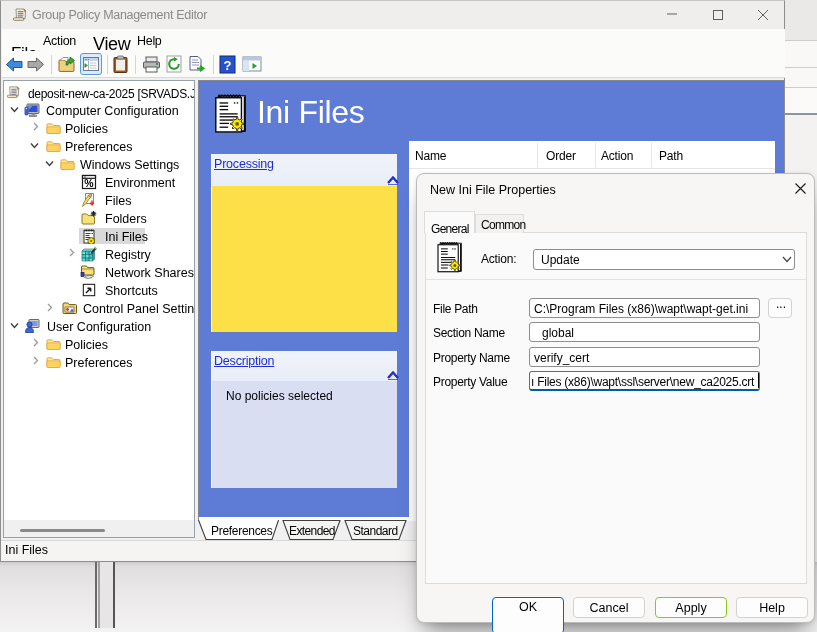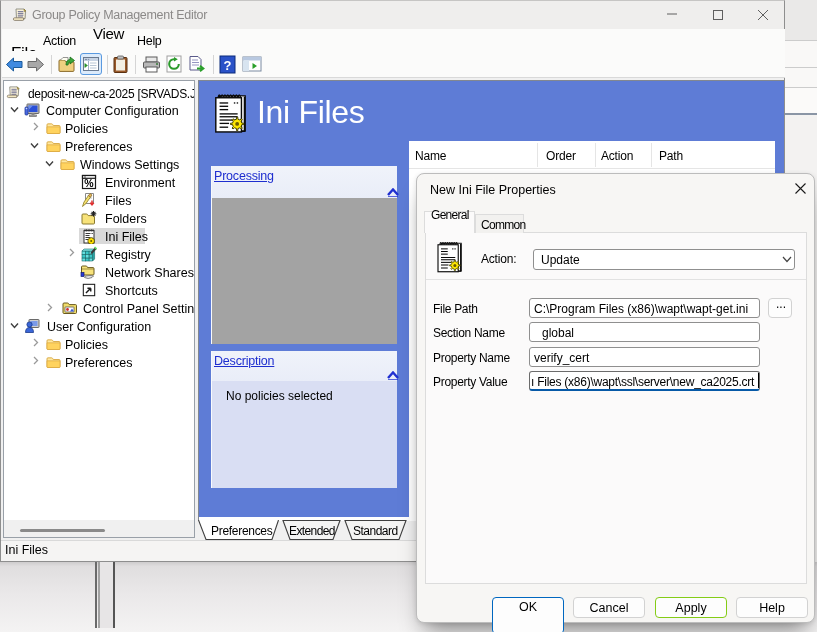--- a/index.html
+++ b/index.html
@@ -41,21 +41,21 @@
   <svg class="abs" style="left:711px; top:8px;" width="12" height="12">
       <rect x="1.5" y="1.5" width="9" height="9" fill="none" stroke="#5f5f5f" stroke-width="1"></rect>
     </svg>
   <svg class="abs" style="left:756px; top:8px;" width="12" height="12">
       <path d="M1 1 L11 11 M11 1 L1 11" stroke="#5f5f5f" stroke-width="1"></path>
     </svg>
 
   <div class="abs" style="left:1px; top:28px; width:783px; height:22px; background:#fbfbfa;"></div>
   <div class="abs txt" style="left:10px; top:43px; font-size:17px; letter-spacing:-0.3px;">File</div>
   <div class="abs txt" style="left:42px; top:33px; font-size:12.5px; letter-spacing:-0.3px;">Action</div>
-  <div class="abs txt" style="left:92px; top:24px; font-size:15px; letter-spacing:-0.3px;">View</div>
+  <div class="abs txt" style="left:92px; top:33px; font-size:18px; letter-spacing:-0.3px;">View</div>
   <div class="abs txt" style="left:136px; top:33px; font-size:12.5px; letter-spacing:-0.3px;">Help</div>
 
   <div class="abs" style="left:1px; top:50px; width:783px; height:27px; background:#fbfbfa; border-bottom:1px solid #d9d9d9;"></div>
 
   <svg class="abs" style="left:4px; top:55px;" width="19" height="17" viewBox="0 0 19 17">
     <path d="M1.5 8.5 L8.5 2 L8.5 5.5 L17 5.5 L17 11.5 L8.5 11.5 L8.5 15 Z" fill="#3f8ae0" stroke="#1a5a9a" stroke-width="1"></path>
   </svg>
 
   <svg class="abs" style="left:25px; top:55px;" width="19" height="17" viewBox="0 0 19 17">
     <path d="M17.5 8.5 L10.5 2 L10.5 5.5 L2 5.5 L2 11.5 L10.5 11.5 L10.5 15 Z" fill="#a8a8a8" stroke="#6a6a6a" stroke-width="1"></path>
@@ -239,21 +239,21 @@
   </div>
 
   <div class="abs" style="left:197px; top:79px; width:586px; height:462px;">
     <div class="abs" style="left:0; top:0; width:586px; height:441px; border:1px solid #828790; border-right:none; background:#5e7cd6;"></div>
 
     <svg class="abs" style="left:14px; top:9px;" width="38" height="46">
         <use href="#bignote"></use>
       </svg>
     <div class="abs" style="left:59px; top:14px; font-size:32px; color:#ffffff; letter-spacing:-0.3px;">Ini Files</div>
 
-    <div class="abs" style="left:13px; top:74px; width:186px; height:178px; background:#a3a3a3; border-left:1.5px solid #f8fafd;margin-top:12px;">
+    <div class="abs" style="left:13px; top:74px; width:186px; height:178px; background:#fde047; border-left:1.5px solid #f8fafd;">
       <div style="height:32px; background:linear-gradient(180deg,#f0f3fa,#e9edf8);"></div>
       <div class="abs" style="left:2px; top:3px; font-size:12.5px; letter-spacing:-0.2px; color:#1e2ecf; text-decoration:underline;">Processing </div>
       <svg class="abs" style="left:175px; top:22px;" width="12" height="9">
           <path d="M1 7 L6 1.5 L11 7" fill="none" stroke="#2030d0" stroke-width="2.4"></path>
           <line x1="1" y1="8.6" x2="11" y2="8.6" stroke="#2030d0" stroke-width="0.8"></line>
         </svg>
     </div>
 
     <div class="abs" style="left:13px; top:271px; width:186px; height:137px; background:#d9def3; border-left:1.5px solid #f8fafd;">
       <div style="height:30px; background:linear-gradient(180deg,#f0f3fa,#e9edf8);"></div>
@@ -293,21 +293,21 @@
   <div class="abs txt" style="left:4px; top:542px; font-size:12.5px;">Ini Files</div>
 </div>
 
 <div class="abs" style="left:416px; top:173px; width:399px; height:450px; background:#f7f6f4; border:1px solid #bcbcbc; border-radius:8px; box-shadow:0 16px 22px -8px rgba(0,0,0,0.42), 0 1px 5px rgba(0,0,0,0.10);">
   <div class="abs" style="left:13px; top:9px; font-size:12.5px; color:#000;">New Ini File Properties</div>
   <svg class="abs" style="left:378px; top:9px;" width="11" height="11">
       <path d="M0.5 0.5 L10.5 10.5 M10.5 0.5 L0.5 10.5" stroke="#1a1a1a" stroke-width="1.1"></path>
     </svg>
 
   <div class="abs" style="left:7px; top:37px; width:51px; height:22px; background:#fbfafa; border:1px solid #dcdcdc; border-bottom:none; z-index:3;"></div>
-  <div class="abs" style="left:14px; top:34px; font-size:12px; letter-spacing:-0.7px; z-index:4;text-align:center;">General</div>
+  <div class="abs" style="left:14px; top:48px; font-size:12px; letter-spacing:-0.7px; z-index:4;text-align:center;">General</div>
   <div class="abs" style="left:58px; top:40px; width:49px; height:19px; background:#f2f1ef; border:1px solid #dcdcdc; border-bottom:none; z-index:2;"></div>
   <div class="abs" style="left:64px; top:44px; font-size:12px; letter-spacing:-0.7px; z-index:4;">Common</div>
 
   <div class="abs" style="left:8px; top:58px; width:382px; height:352px; background:#fbfafa; border:1px solid #dcdcdc;"></div>
 
   <svg class="abs" style="left:17px; top:64px;" width="32" height="36">
       <use href="#bignote"></use>
     </svg>
   <div class="abs txt" style="left:64px; top:78px; font-size:12px; letter-spacing:-0.2px;">Action:</div>
 

